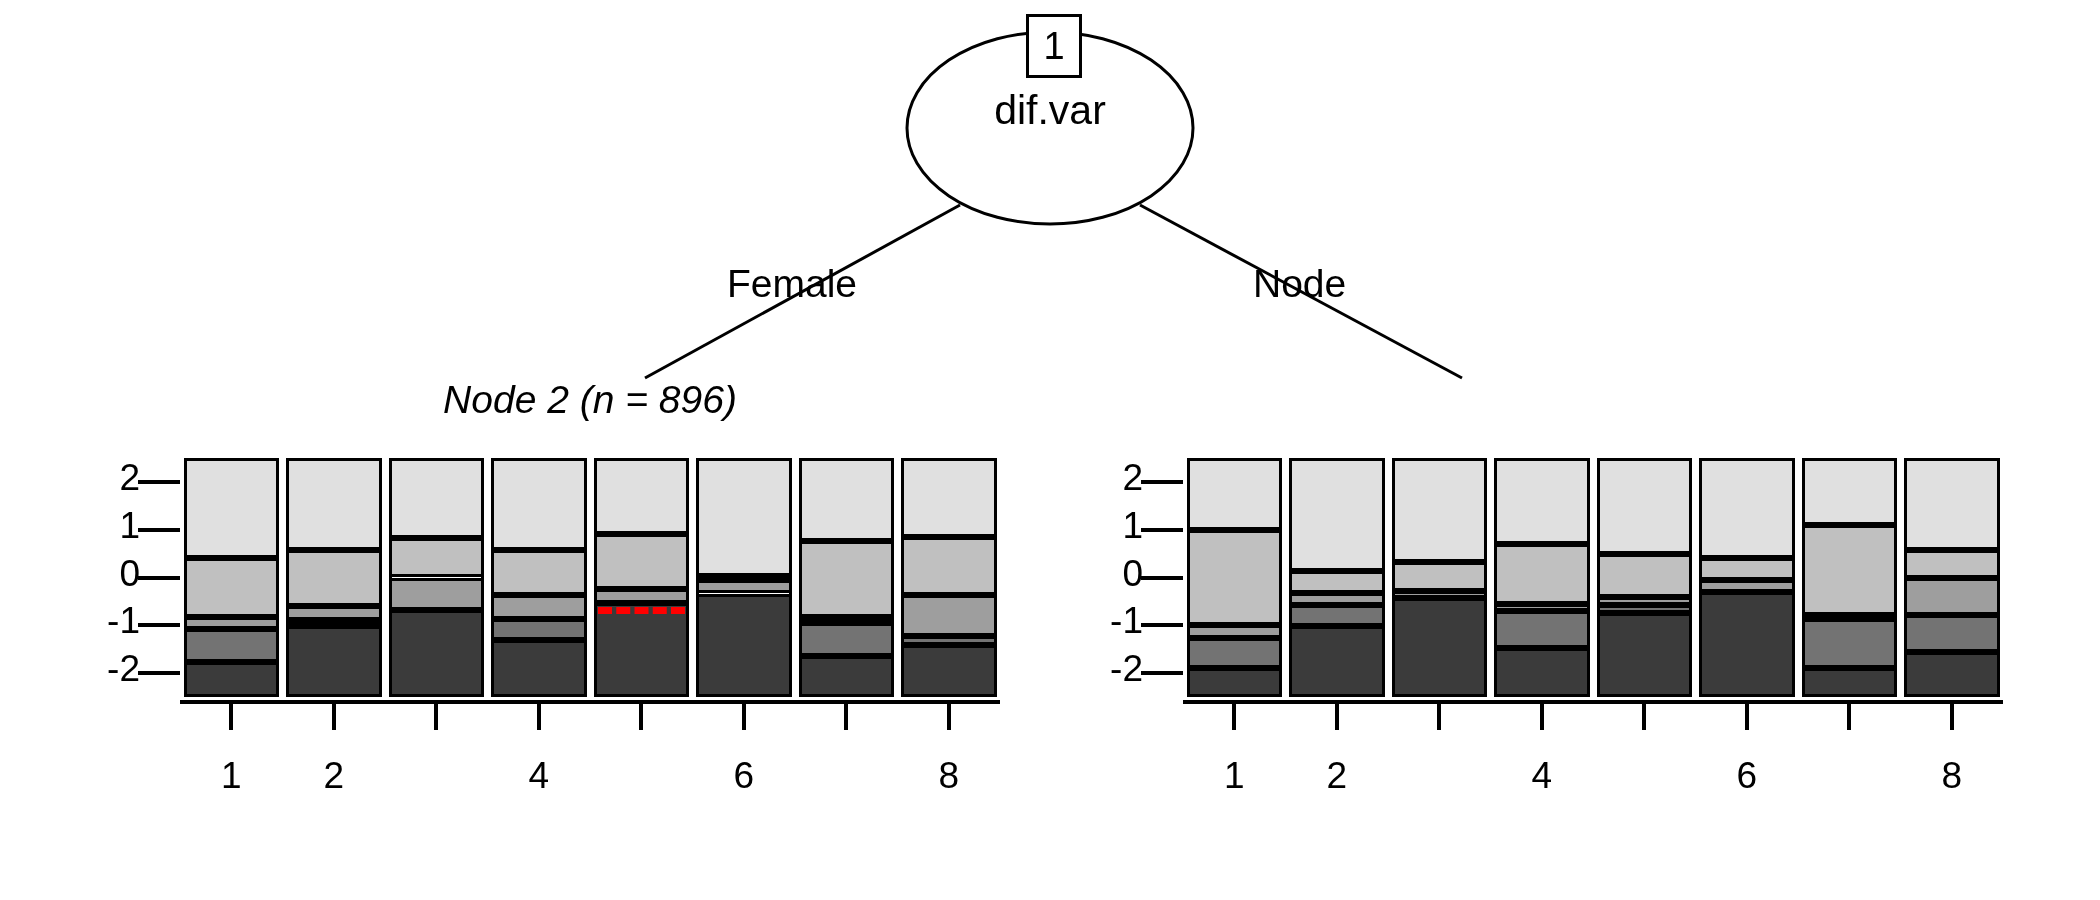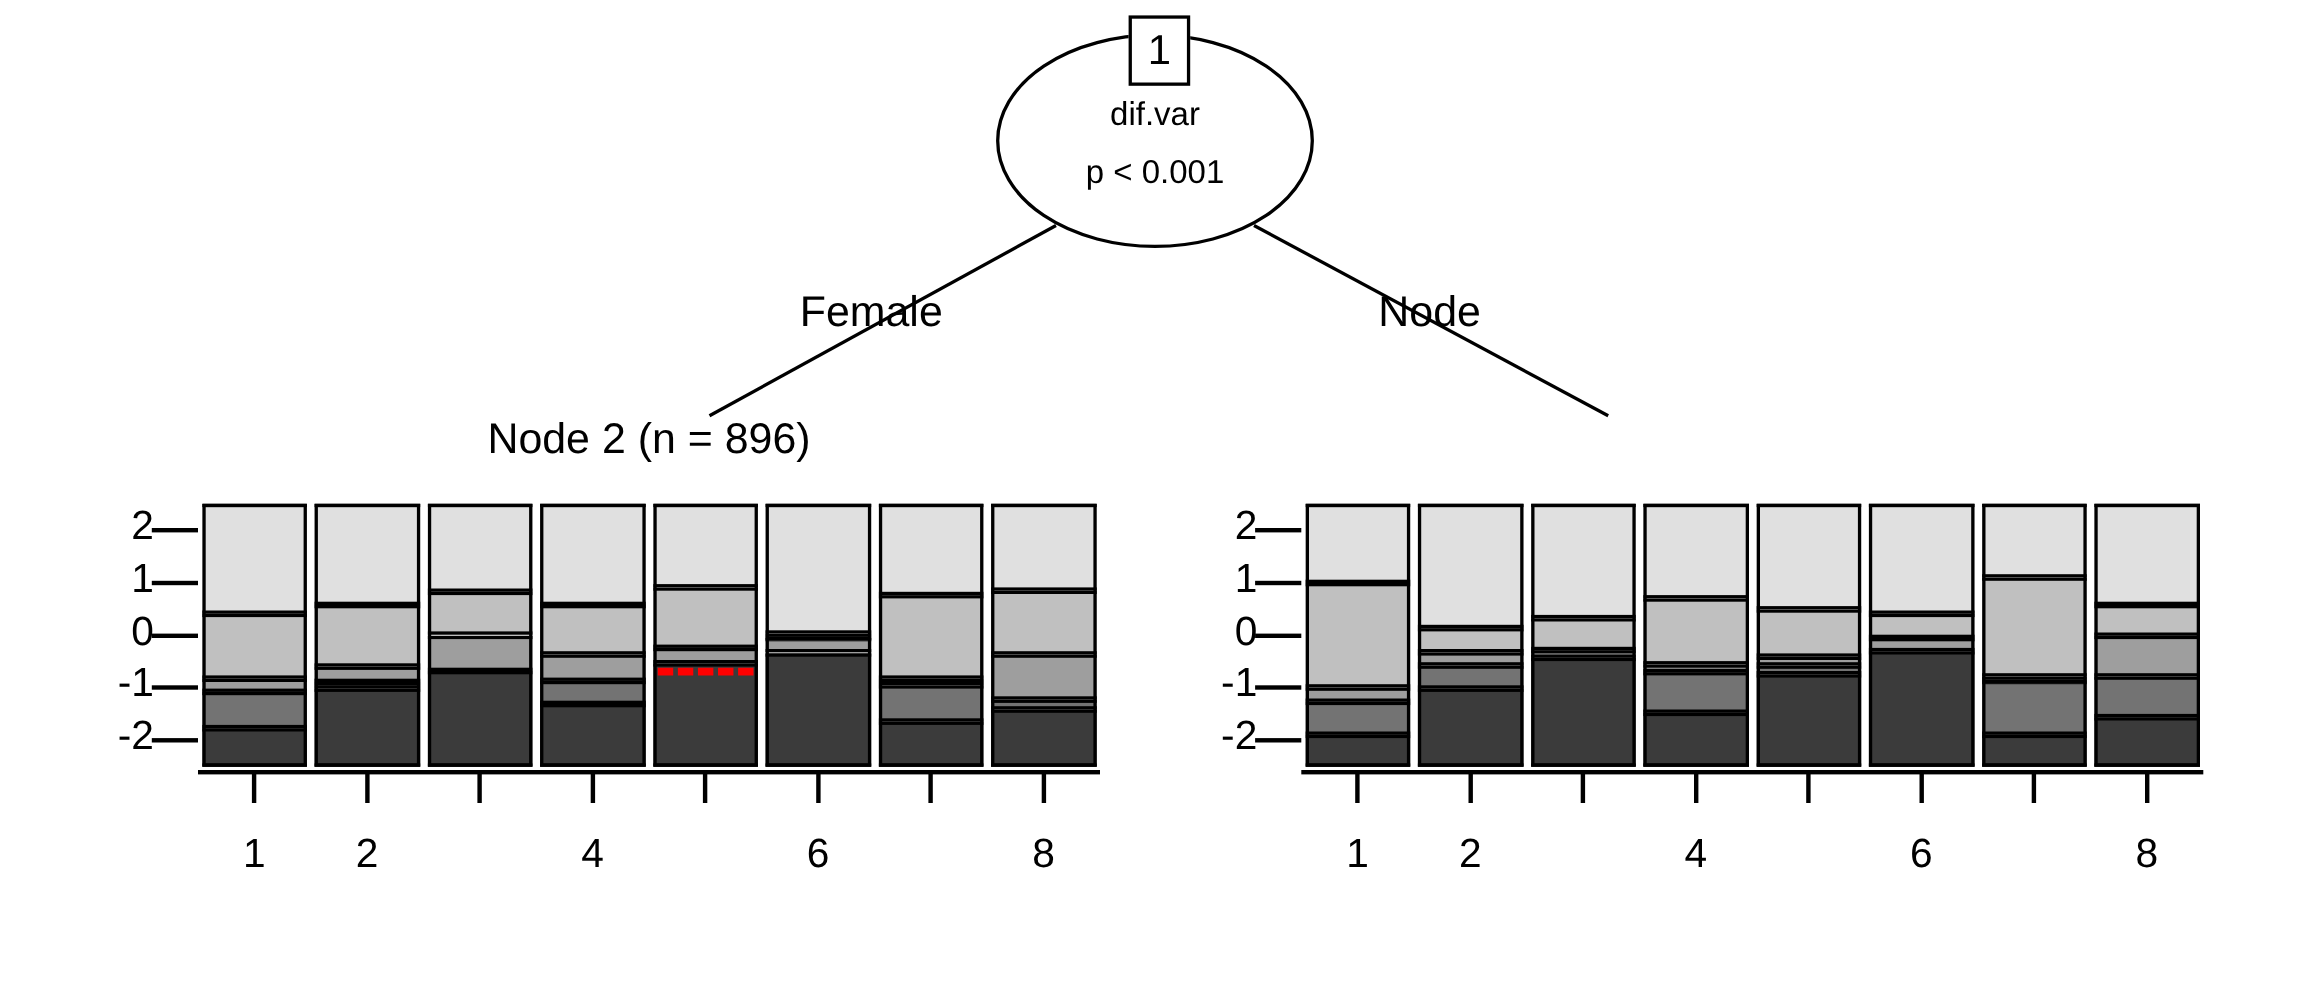--- a/index.html
+++ b/index.html
@@ -7,21 +7,21 @@
   #stage{position:relative;width:2100px;height:900px;}
 
   .svg-layer{position:absolute;left:0;top:0;width:2100px;height:900px;}
 
   .node-box{
     position:absolute;border:3px solid #000;background:#fff;
     display:flex;align-items:center;justify-content:center;
     font-size:38px;line-height:1;
   }
   .ellipse-txt{
-    position:absolute;text-align:center;font-size:30px;line-height:1.12;
+    position:absolute;text-align:center;font-size:41px;line-height:1.12;
     white-space:nowrap;
   }
   .edge-label{
     position:absolute;font-size:39px;white-space:nowrap;
   }
   .panel-title{
     position:absolute;font-size:39px;white-space:nowrap;text-align:center;
   }
   .ytick-label{
     position:absolute;font-size:37px;white-space:nowrap;text-align:right;
@@ -47,32 +47,29 @@
     <line x1="1140" y1="205" x2="1462" y2="378" stroke="#000000" stroke-width="3"></line>
   </svg>
 
   <div class="node-box" style="left:1026px;top:14px;width:50px;height:58px;">
     <span>1</span>
   </div>
 
   <div class="ellipse-txt" style="left:900px;top:88px;width:300px;">
     <span>dif.var</span>
   </div>
-  <div class="ellipse-txt" style="left:900px;top:140px;width:300px;">
-    <span>p &lt; 0.001</span>
-  </div>
 
   <div class="edge-label" style="left:727px;top:262px;">
     <span>Female</span>
   </div>
   <div class="edge-label" style="left:1253px;top:262px;">
     <span>Node</span>
   </div>
 
-  <div class="panel-title" style="left:370px;top:378px;width:440px;">
+  <div class="panel-title" style="left:370px;top:378px;width:440px;font-style:italic;">
     <span>Node 2 (n = 896)</span>
   </div>
 
   <div id="panels-root">
       <div class="axis-line" style="left: 138px; top: 479.9px; width: 42px; height: 4px;"></div>
       <div class="ytick-label" style="left: 40px; top: 456.9px; width: 100px;">2</div>
       <div class="axis-line" style="left: 138px; top: 527.7px; width: 42px; height: 4px;"></div>
       <div class="ytick-label" style="left: 40px; top: 504.7px; width: 100px;">1</div>
       <div class="axis-line" style="left: 138px; top: 575.5px; width: 42px; height: 4px;"></div>
       <div class="ytick-label" style="left: 40px; top: 552.5px; width: 100px;">0</div>

